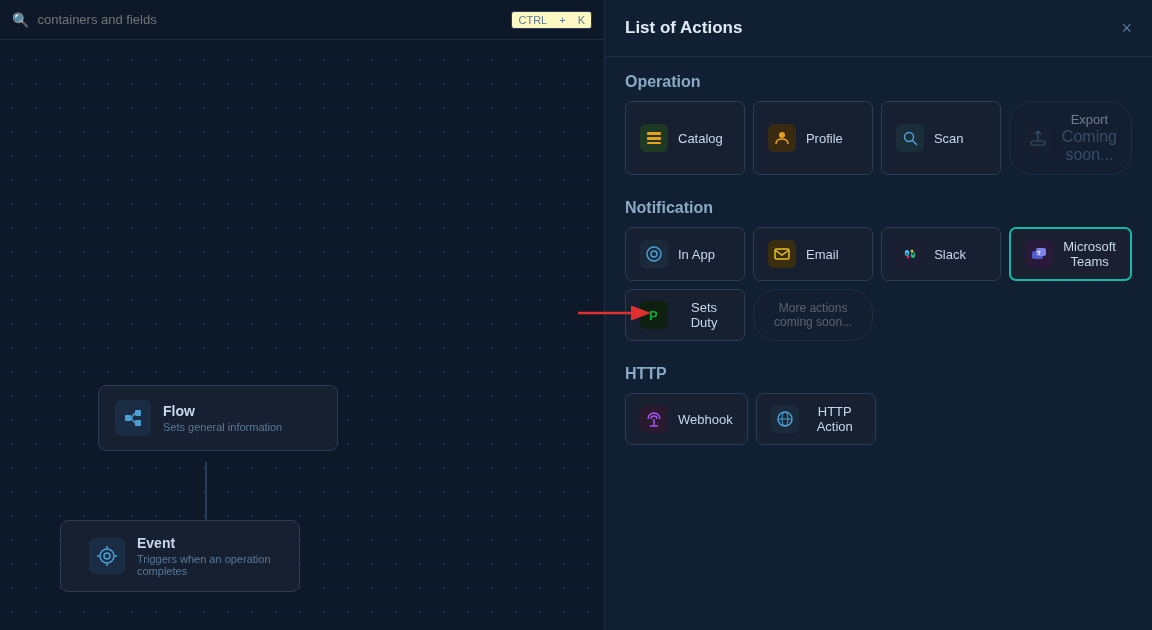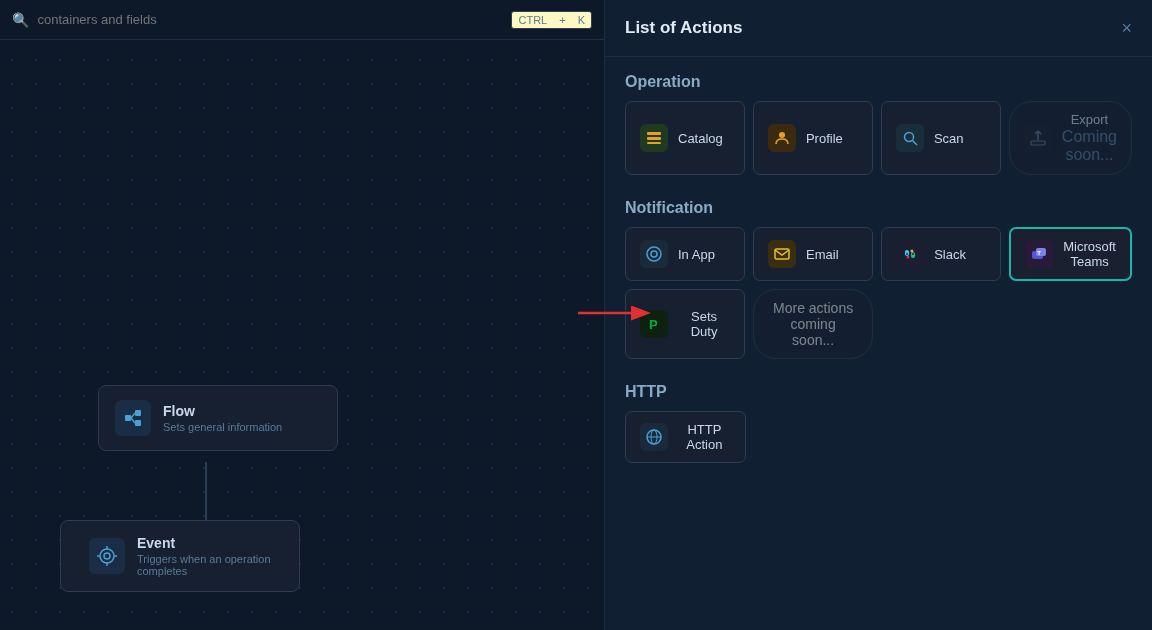--- a/index.html
+++ b/index.html
@@ -377,28 +377,39 @@
       <button class="action-btn">
         <div class="btn-icon icon-pagerduty">
           <svg width="18" height="18" viewBox="0 0 18 18" fill="none">
             <text x="4" y="14" font-size="13" fill="#06ac38" font-weight="bold" font-family="sans-serif">P</text>
           </svg>
         </div>
         <span class="btn-text-block">Sets Duty</span>
       </button>
 
       <button class="action-btn disabled">
-        <span class="btn-text-block" style="color:#e5e5e5;font-size:14px;">More actions coming soon...</span>
+        <span class="btn-text-block" style="color:#a3a3a3;font-size:12px;">More actions coming soon...</span>
       </button>
 
     </div>
 
     <div class="section-label">HTTP</div>
     <div class="action-grid">
 
+      <button class="action-btn">
+        <div class="btn-icon icon-webhook">
+          <svg width="18" height="18" viewBox="0 0 18 18" fill="none">
+            <path d="M6 9c0-1.657 1.343-3 3-3s3 1.343 3 3" stroke="#a855f7" stroke-width="1.5" fill="none"></path>
+            <path d="M3 9c0-3.314 2.686-6 6-6s6 2.686 6 6" stroke="#a855f7" stroke-width="1.5" fill="none"></path>
+            <line x1="9" y1="9" x2="9" y2="16" stroke="#a855f7" stroke-width="1.5"></line>
+            <line x1="5" y1="16" x2="13" y2="16" stroke="#a855f7" stroke-width="1.5"></line>
+          </svg>
+        </div>
+        <span class="btn-text-block">Webhook</span>
+      </button>
 
       <button class="action-btn">
         <div class="btn-icon icon-httpaction">
           <svg width="18" height="18" viewBox="0 0 18 18" fill="none">
             <circle cx="9" cy="9" r="7" stroke="#4a9fd4" stroke-width="1.5" fill="none"></circle>
             <ellipse cx="9" cy="9" rx="3" ry="7" stroke="#4a9fd4" stroke-width="1" fill="none"></ellipse>
             <line x1="2" y1="9" x2="16" y2="9" stroke="#4a9fd4" stroke-width="1"></line>
           </svg>
         </div>
         <span class="btn-text-block">HTTP Action</span>

